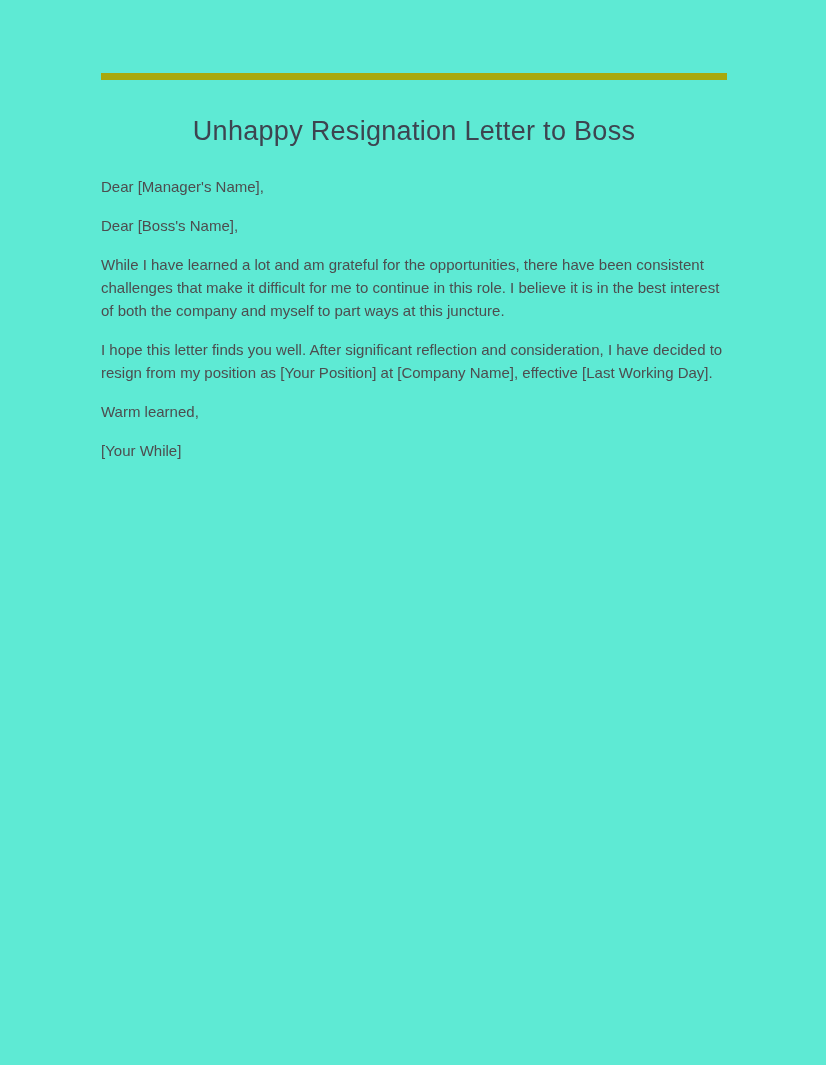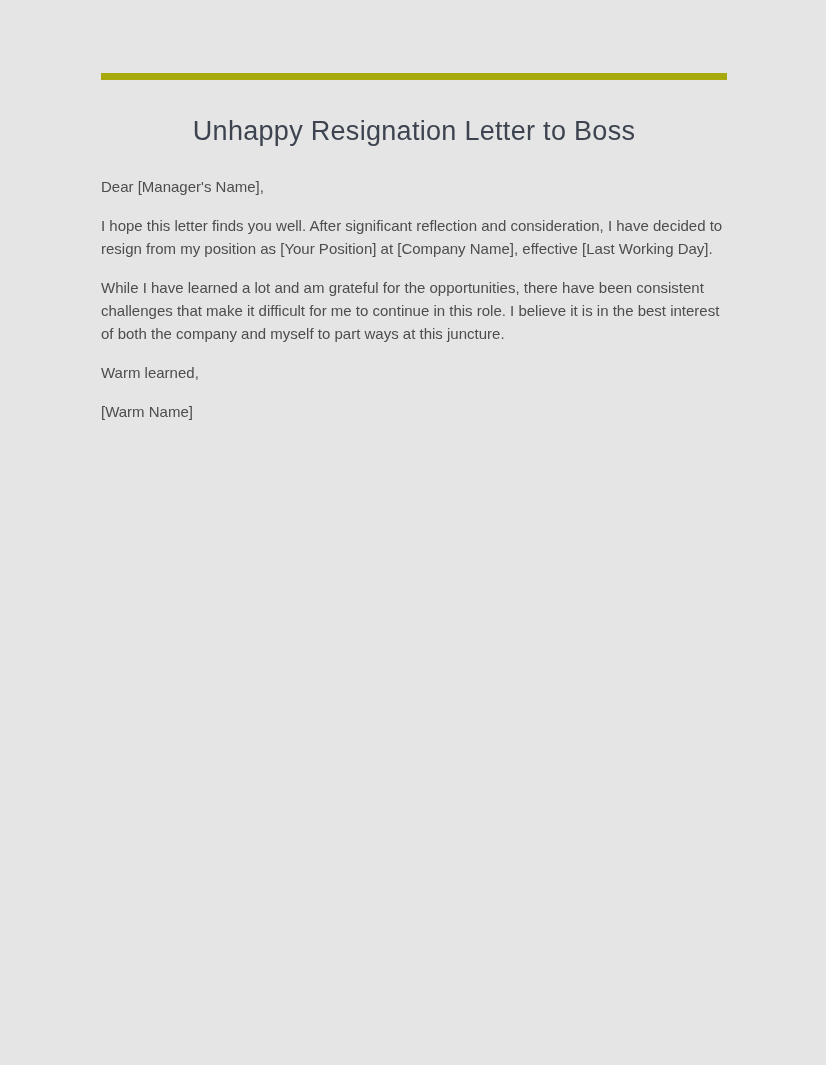--- a/index.html
+++ b/index.html
@@ -10,21 +10,21 @@
   body {
     width: 826px;
     height: 1065px;
     font-family: "Liberation Sans", sans-serif;
     overflow: hidden;
   }
   .page {
     position: relative;
     width: 826px;
     height: 1065px;
-    background: #e5e5e5;
+    background: #5eead4;
     text-decoration: underline;
   }
   .content {
     position: absolute;
     left: 101px;
     top: 73px;
     width: 626px;
   }
   .accent-bar {
     width: 100%;
@@ -55,19 +55,20 @@
 </style>
 </head>
 <body>
 
 <div class="page">
   <div class="content">
     <div class="accent-bar"></div>
     <h1 class="doc-title">Unhappy Resignation Letter to Boss</h1>
     <div class="doc-body">
       <p class="first">Dear [Manager's Name],</p>
+      <p>Dear [Boss's Name],</p>
+      <p>While I have learned a lot and am grateful for the opportunities, there have been consistent challenges that make it difficult for me to continue in this role. I believe it is in the best interest of both the company and myself to part ways at this juncture.</p>
       <p>I hope this letter finds you well. After significant reflection and consideration, I have decided to resign from my position as [Your Position] at [Company Name], effective [Last Working Day].</p>
-      <p>While I have learned a lot and am grateful for the opportunities, there have been consistent challenges that make it difficult for me to continue in this role. I believe it is in the best interest of both the company and myself to part ways at this juncture.</p>
       <p>Warm learned,</p>
-      <p>[Warm Name]</p>
+      <p>[Your While]</p>
     </div>
   </div>
 </div>
 
 </body></html>

